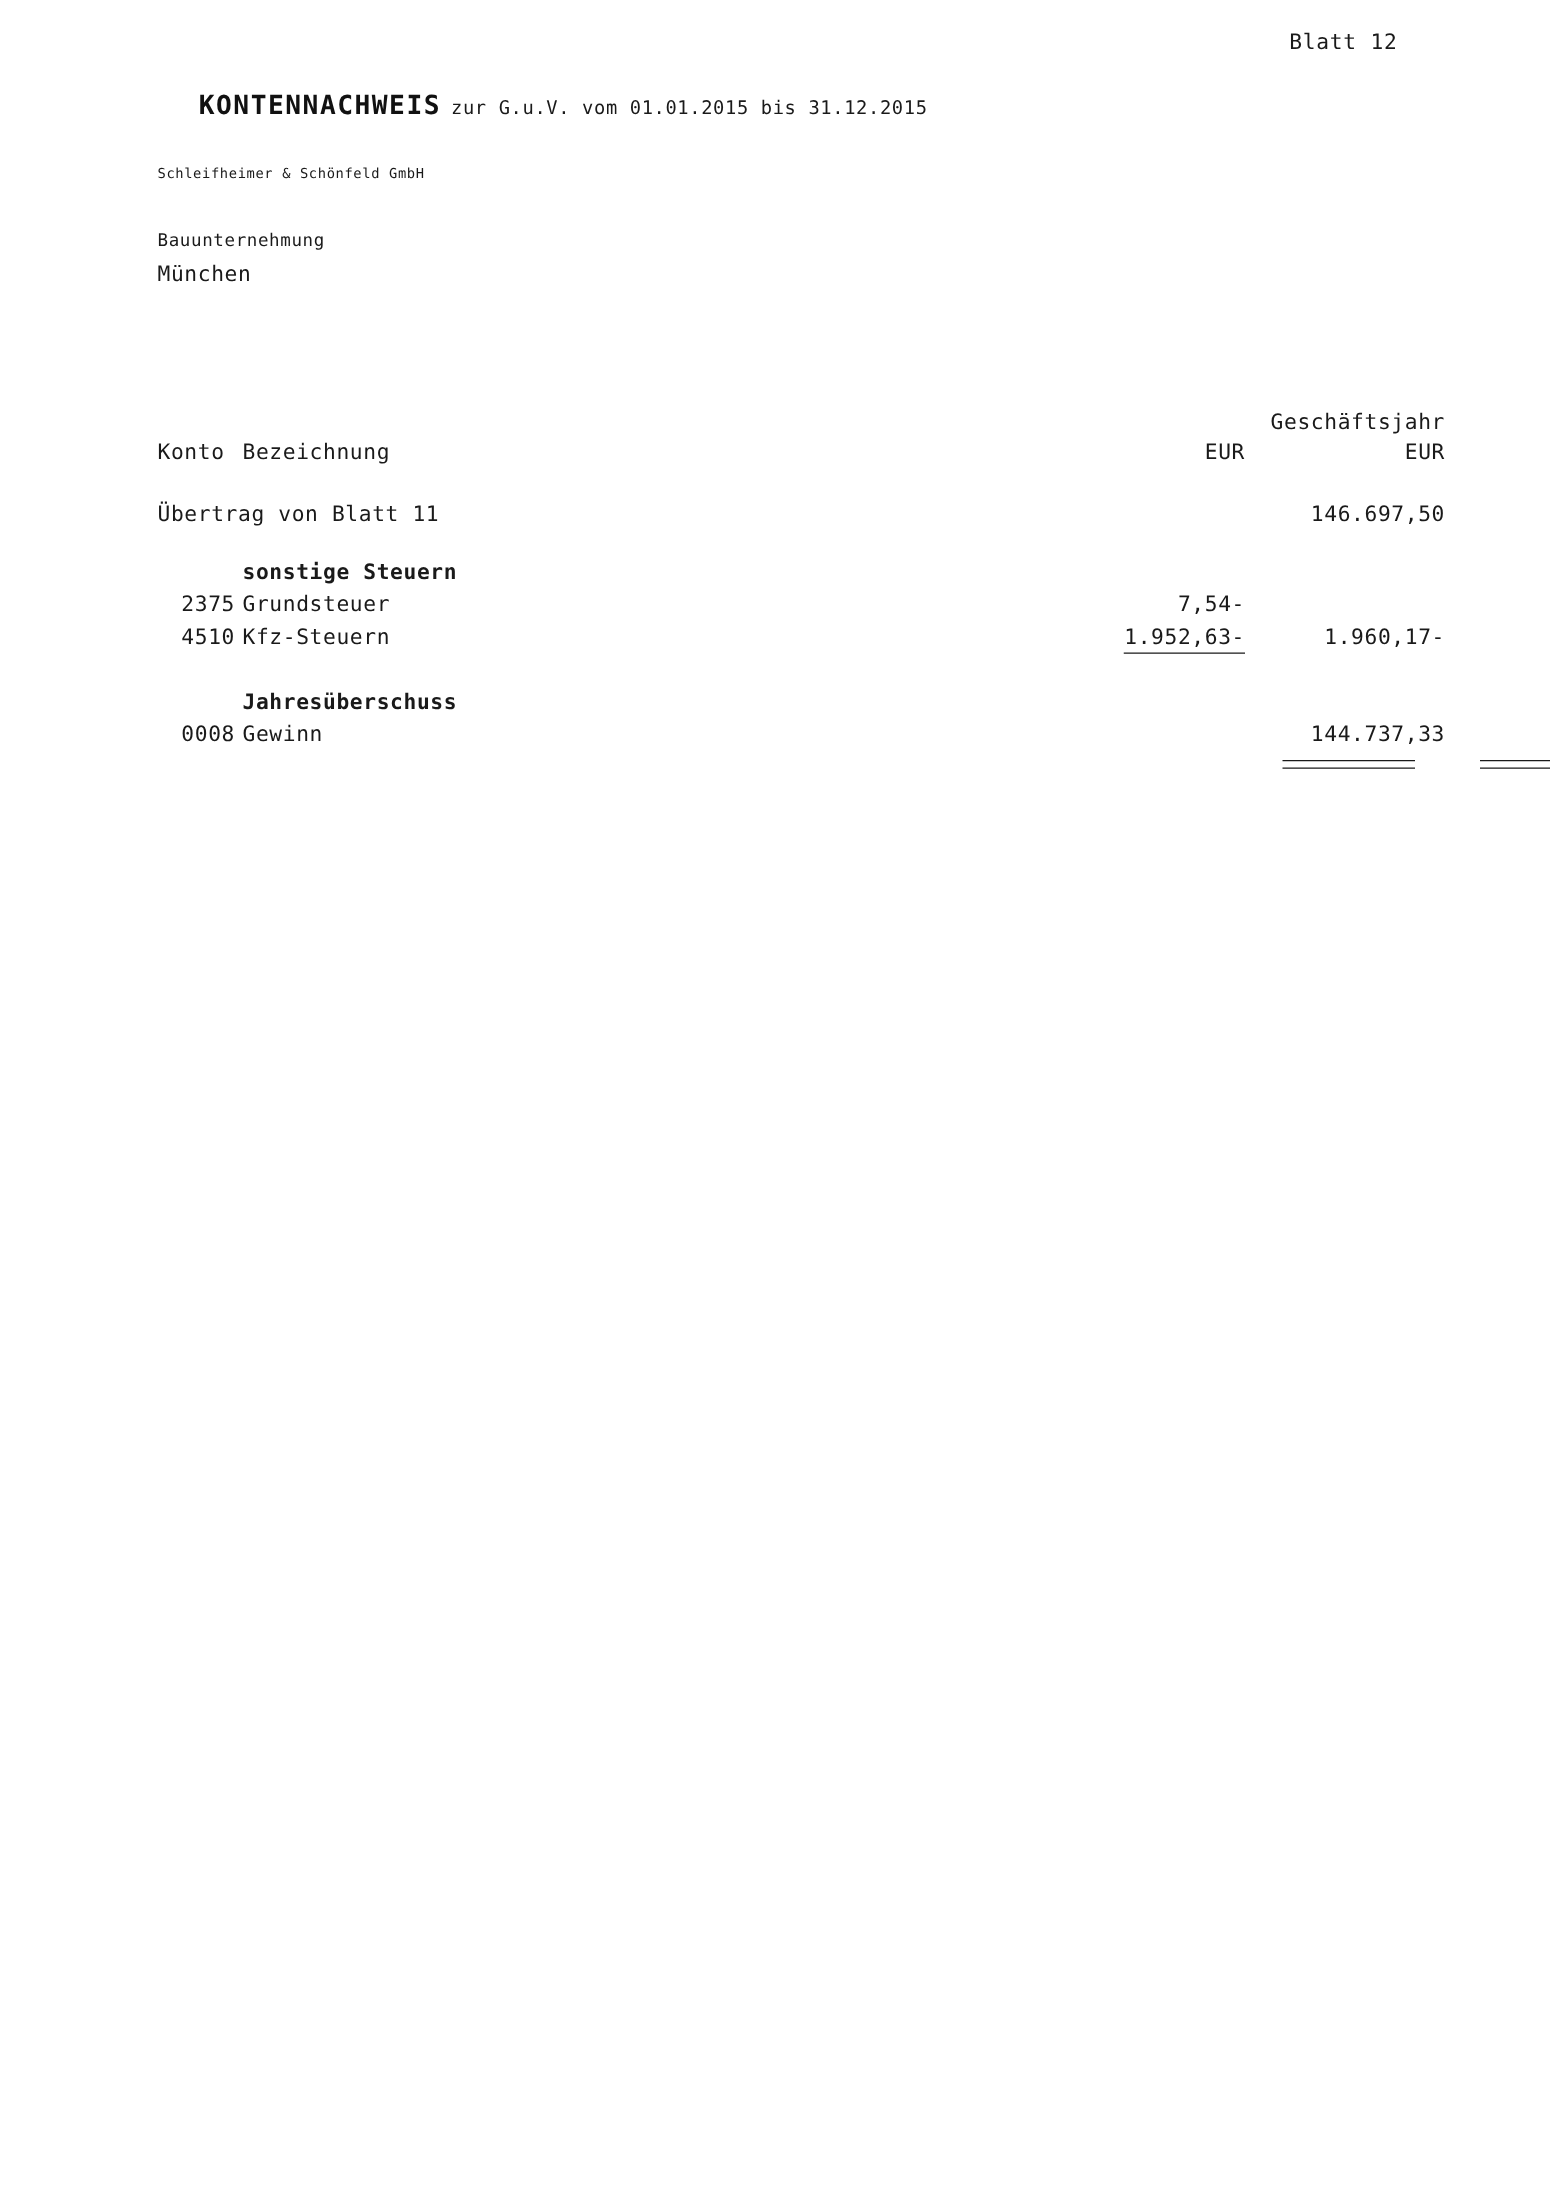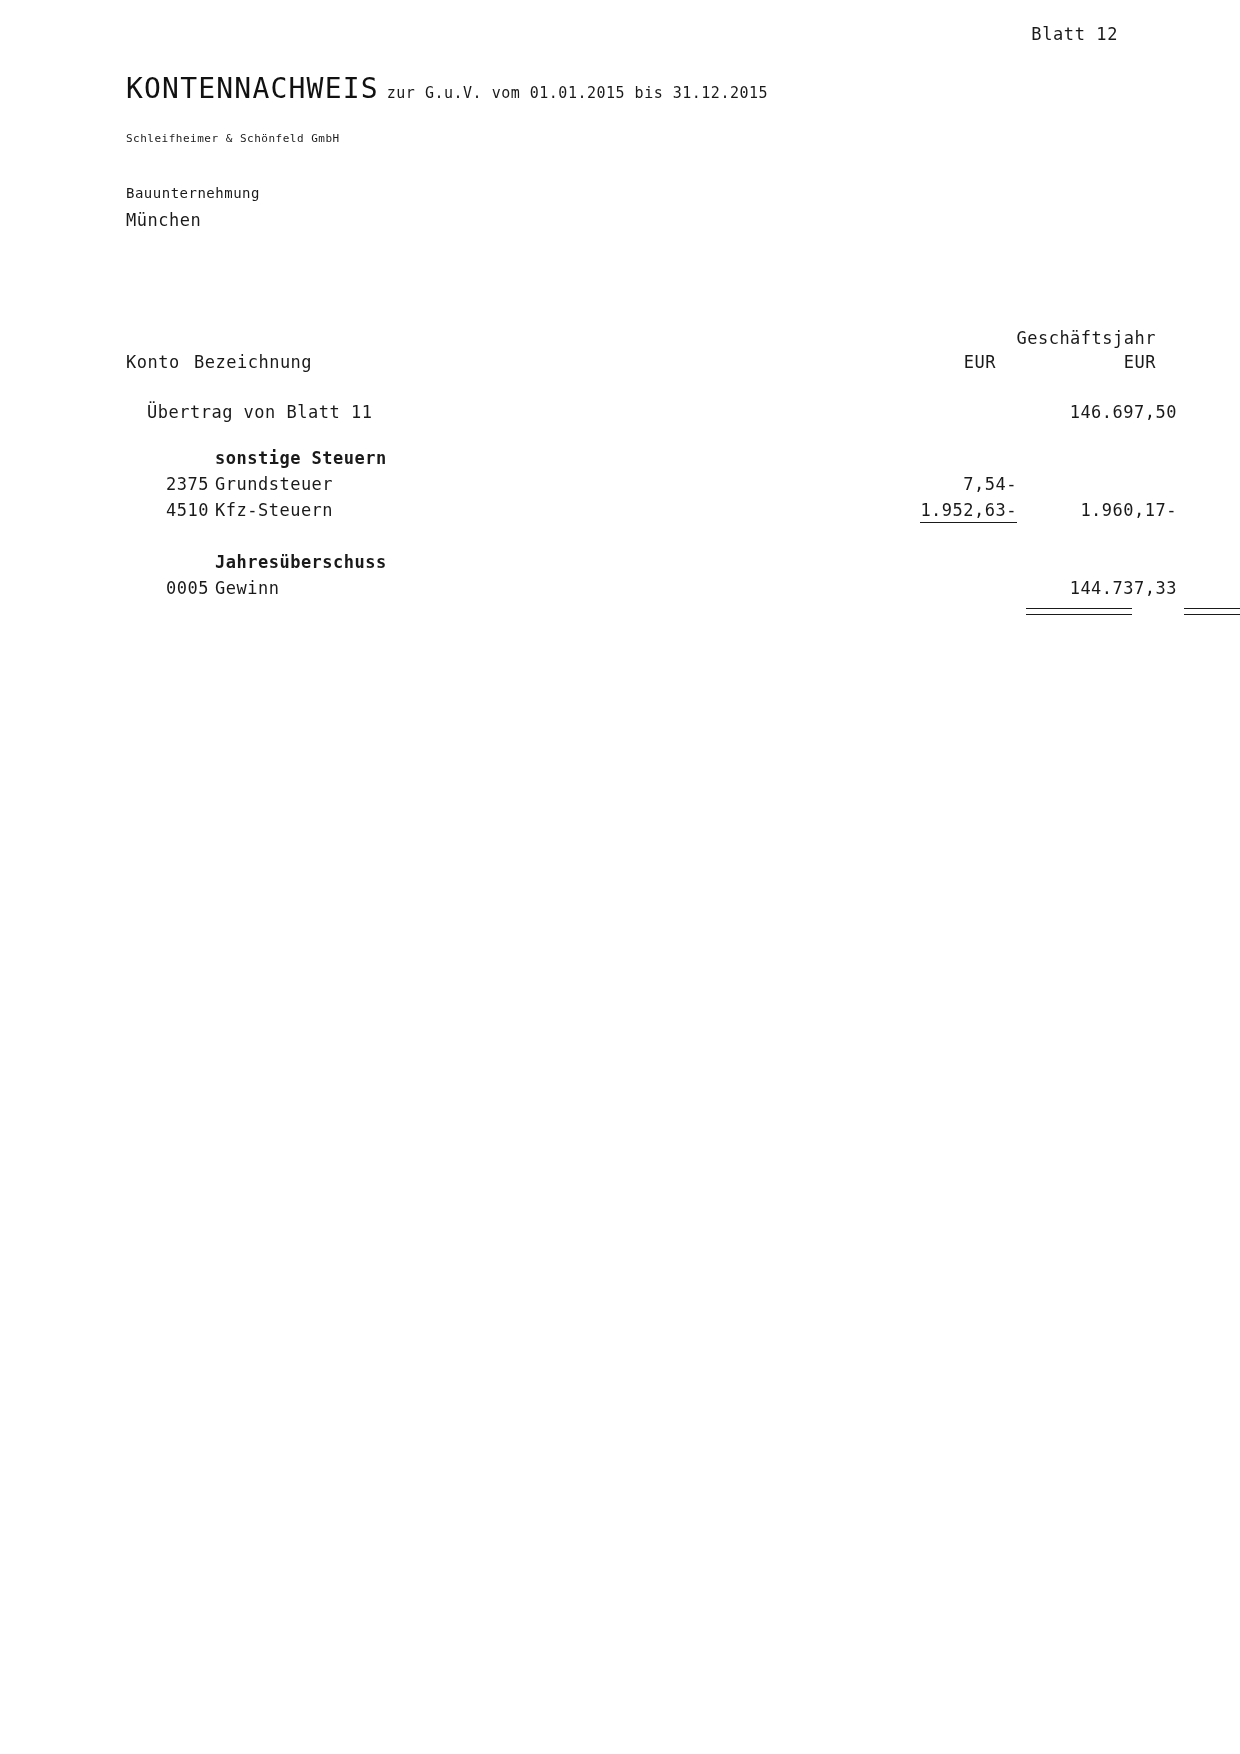--- a/index.html
+++ b/index.html
@@ -32,24 +32,25 @@
     text-align: center;
   }
 
   .title-line {
     position: absolute;
     top: 72px;
     left: 126px;
     white-space: nowrap;
   }
   .title-main {
-    font-size: 28px;
-    font-weight: 400;
+    font-size: 21px;
+    font-weight: 700;
     letter-spacing: 1.2px;
     color: #111;
+    margin-left: 33px;
   }
   .title-sub {
     font-size: 15px;
     letter-spacing: 0.5px;
     color: #1a1a1a;
     margin-left: 8px;
   }
 
   .company {
     position: absolute;
@@ -79,21 +80,20 @@
     top: 328px;
     left: 126px;
     width: 1050px;
     font-size: 17px;
     letter-spacing: 0.5px;
   }
   .row {
     position: relative;
     height: 26px;
     white-space: nowrap;
-    margin-left: 21px;
   }
   .c-konto {
     position: absolute;
     left: 0;
     width: 62px;
     text-align: left;
   }
   .c-konto.num {
     text-align: right;
     left: -4px;
@@ -228,21 +228,21 @@
       <span class="c-vj">3.199,16-</span>
     </div>
 
     <div class="spacer-26"></div>
 
     <div class="row">
       <span class="c-bez group">Jahresüberschuss</span>
     </div>
 
     <div class="row">
-      <span class="c-konto num">0005</span>
+      <span class="c-konto num">0008</span>
       <span class="c-bez">Gewinn</span>
       <span class="c-eur"></span>
       <span class="c-gj">144.737,33</span>
       <span class="c-vj">89.397,22</span>
     </div>
 
     <div class="rule-holder">
       <span class="dbl-rule dbl-gj"></span>
       <span class="dbl-rule dbl-vj"></span>
     </div>

